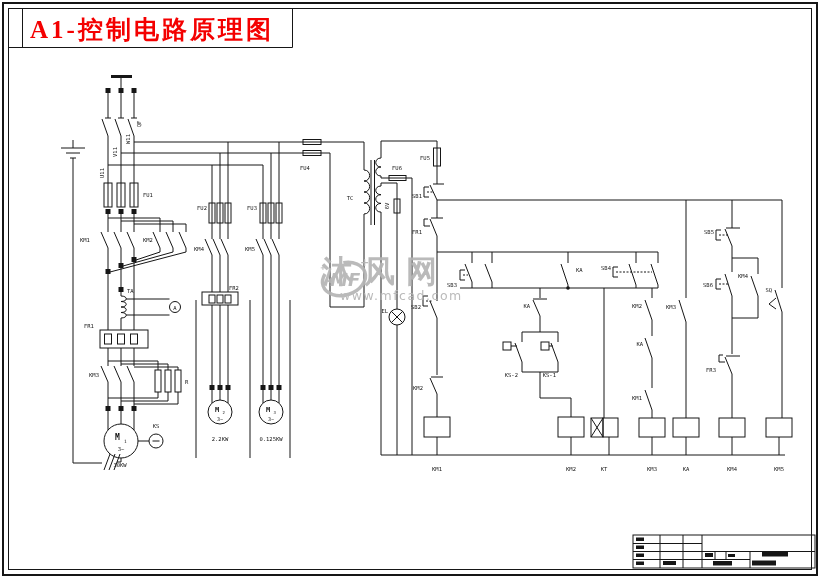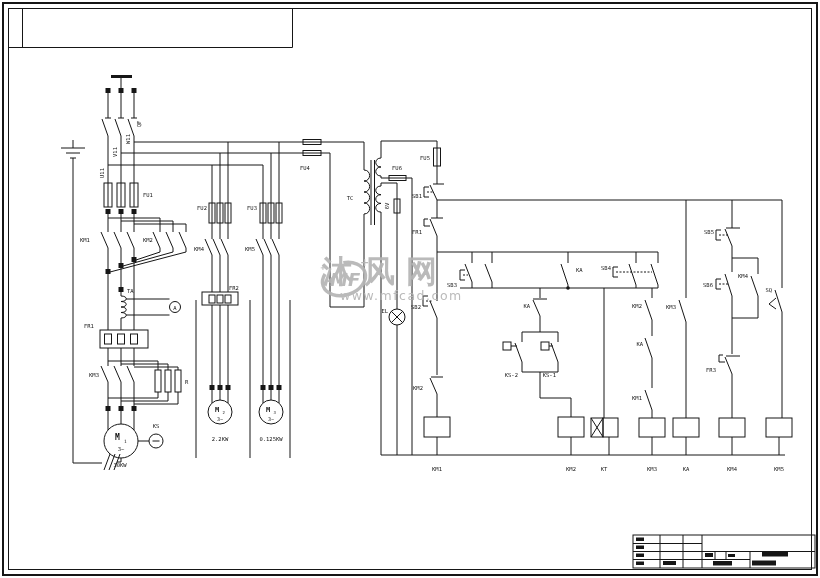--- a/index.html
+++ b/index.html
@@ -332,20 +332,21 @@
         <rect class="fill" x="636" y="561.5" width="8" height="3.5"></rect>
     <rect class="fill" x="663" y="561" width="13" height="4"></rect>
     <rect class="fill" x="705" y="553" width="8" height="4"></rect>
         <rect class="fill" x="728" y="554" width="7" height="3"></rect>
     <rect class="fill" x="762" y="552" width="26" height="4.5"></rect>
         <rect class="fill" x="713" y="561" width="19" height="4.5"></rect>
     <rect class="fill" x="752" y="560.5" width="24" height="5"></rect>
   </g>
 </svg>
 
+<div id="pagetitle">A1-控制电路原理图</div>
 
 <div id="wm">
   <svg width="52" height="46" viewBox="0 0 52 46">
     <ellipse cx="26" cy="23" rx="22" ry="16" fill="none" stroke="#b5b5b5" stroke-width="3.5" stroke-dasharray="72 22" transform="rotate(-18 26 23)"></ellipse>
     <text x="12" y="30" style="font:italic bold 18px 'DejaVu Sans',sans-serif;fill:#b5b5b5">MF</text>
     <text x="42" y="10" style="font:bold 11px 'DejaVu Sans',sans-serif;fill:#b5b5b5">+</text>
     <text x="2" y="14" style="font:bold 7px 'DejaVu Sans',sans-serif;fill:#b5b5b5">+</text>
   </svg>
   <div class="txt">
     <div class="brand">沐风网</div>

